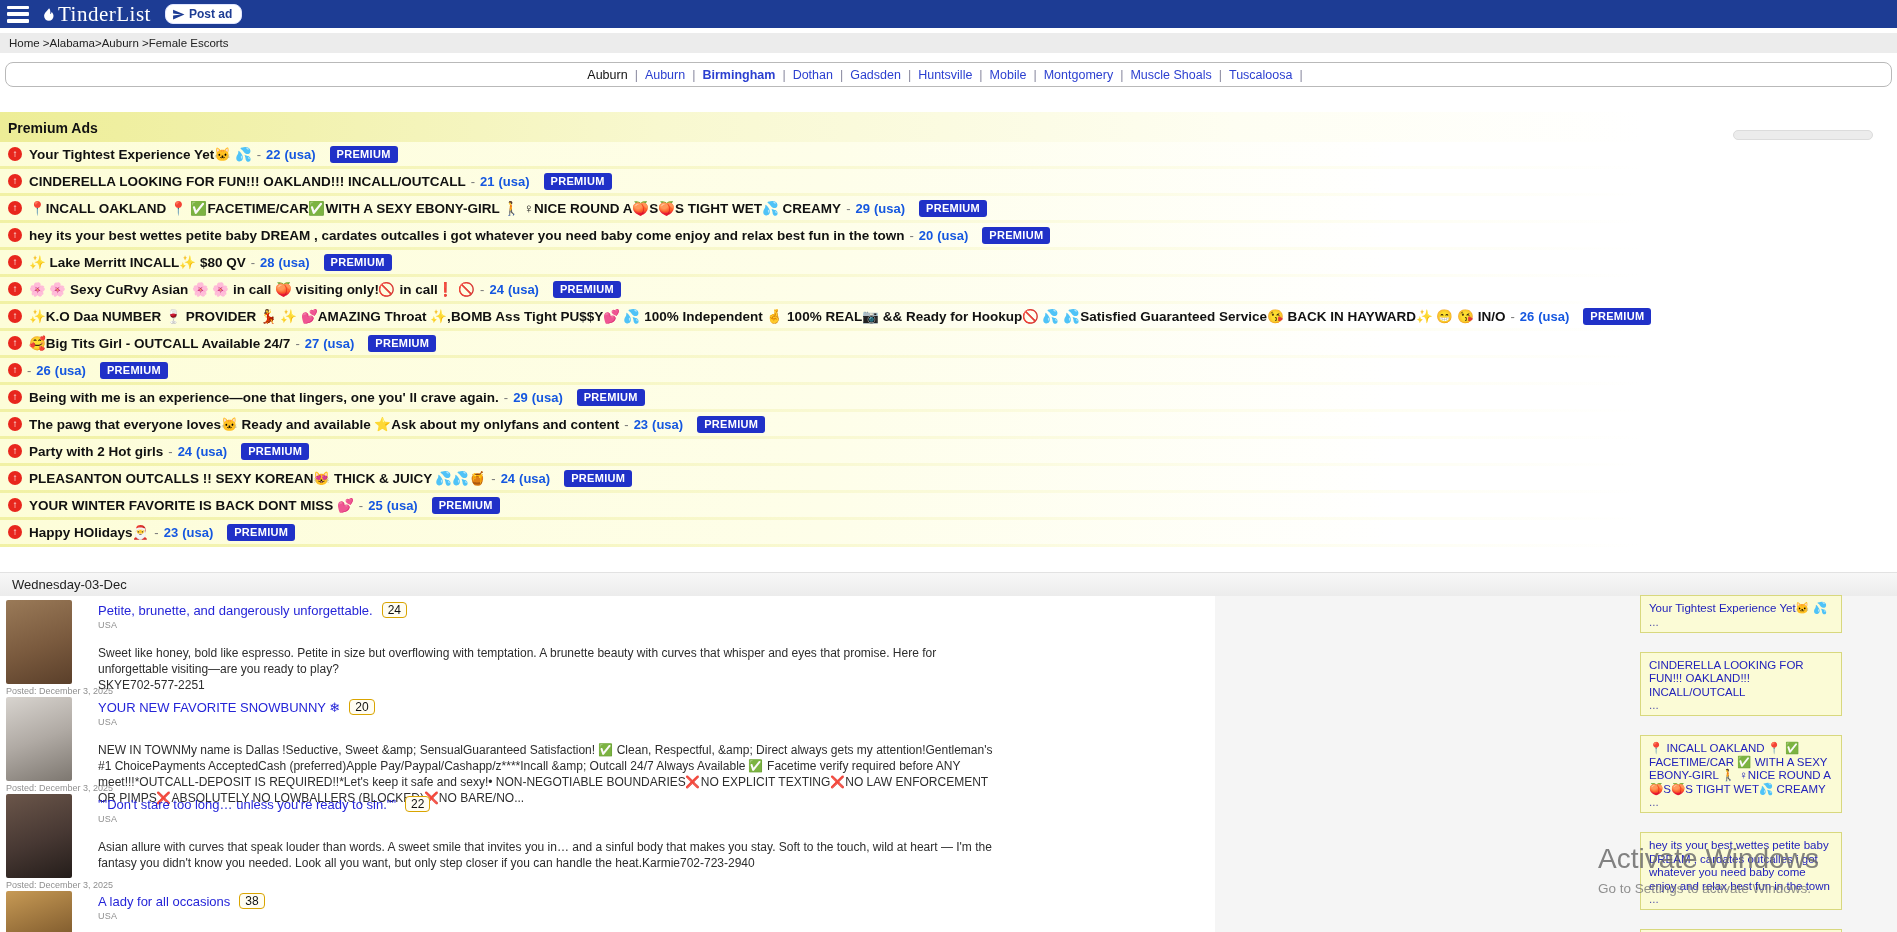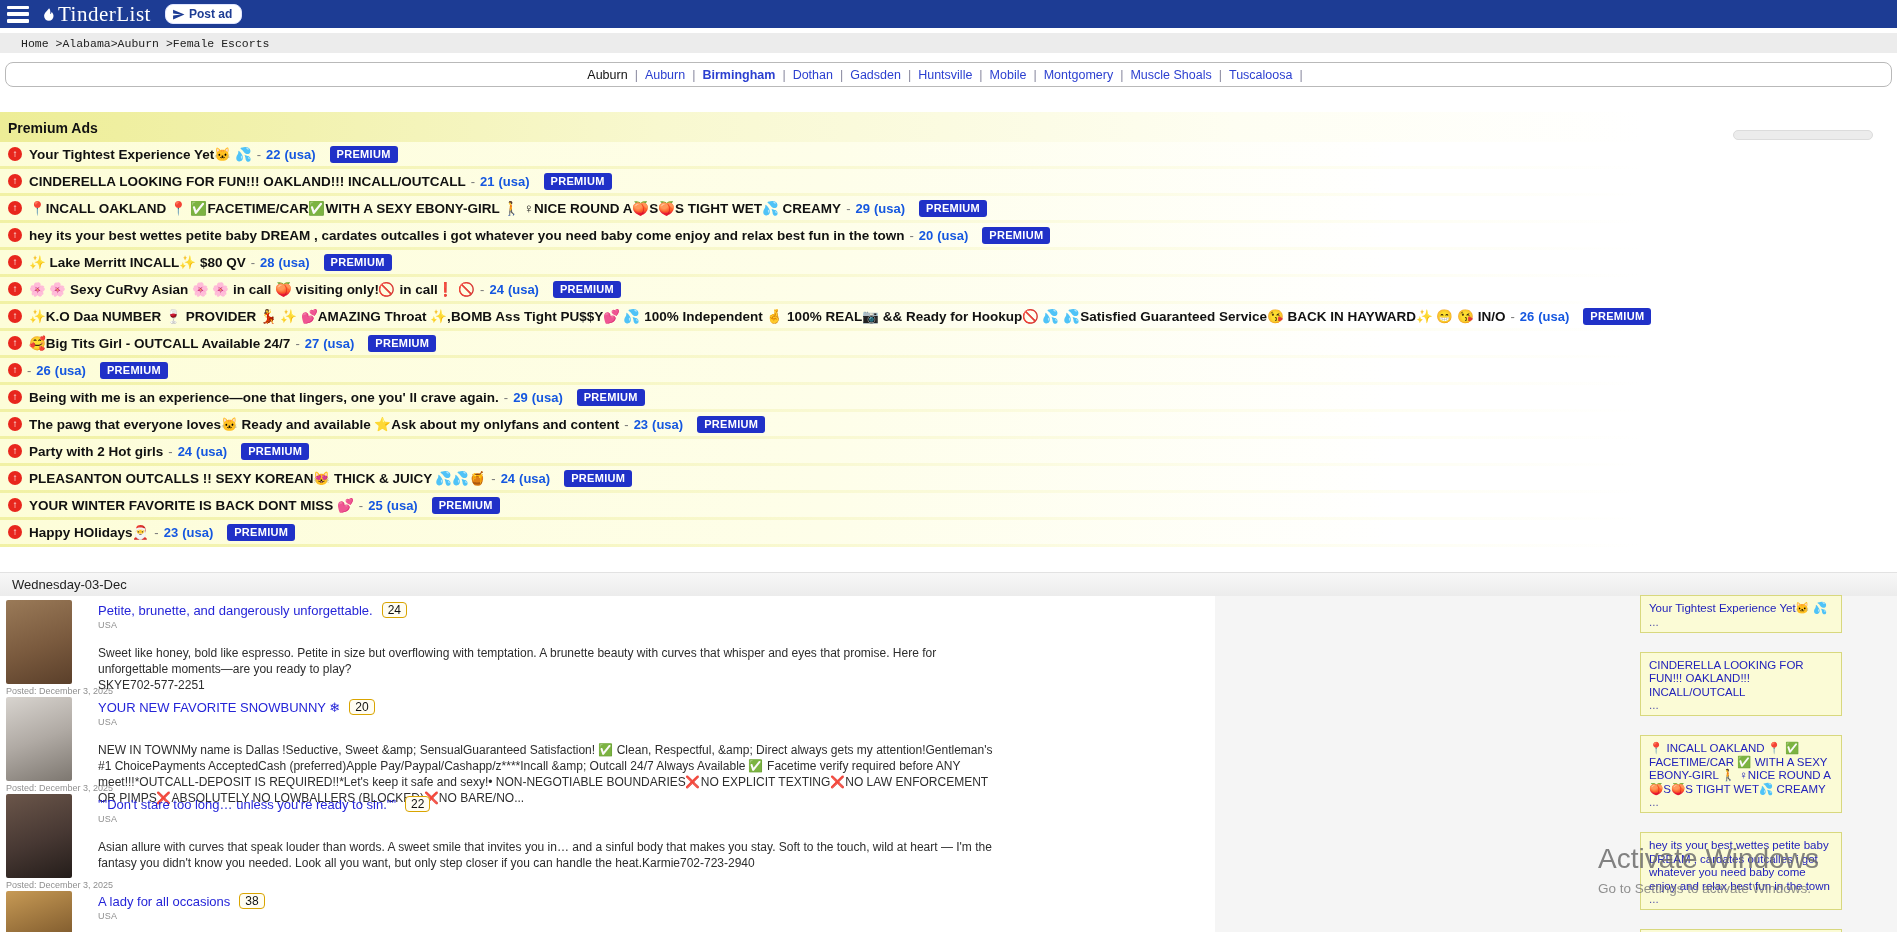--- a/index.html
+++ b/index.html
@@ -17,21 +17,21 @@
   .logo .flame { width:15px; height:17px; margin-right:2px; }
   .logo .logo-text { font-family:"Liberation Serif", serif; font-size:21px; letter-spacing:.5px; }
   .postad { margin-left:14px; background:#fff; border:1px solid #dfe5ff; border-radius:8px;
             height:20px; display:flex; align-items:center; padding:0 9px 0 6px; cursor:pointer; }
   .postad svg { width:13px; height:13px; margin-right:4px; }
   .postad span { color:#1d3c94; font-size:12px; font-weight:bold; }
 
   
   .crumbbar { position:absolute; left:0; top:33px; width:1897px; height:20px;
               background:#ececec; display:flex; align-items:center; }
-  .crumbbar span { margin-left:21px; font-size:11.5px; color:#222; cursor:pointer;font-family:Liberation Mono, monospace; }
+  .crumbbar span { margin-left:9px; font-size:11.5px; color:#222; cursor:pointer; }
 
   
   .searchbox { position:absolute; left:5px; top:62px; width:1887px; height:25px;
                border:1px solid #b9b9b9; border-radius:8px; background:#fff;
                display:flex; align-items:center; justify-content:center; }
   .cities { font-size:12.5px; display:flex; align-items:center; white-space:pre; }
   .cities .city { cursor:pointer; }
   .cities .sep { color:#8a8aa0; margin:0 7px; }
 
   
@@ -307,21 +307,21 @@
       <div class="thumb-col">
         <div class="thumb" style="background: linear-gradient(160deg, rgb(154, 122, 88) 0%, rgb(122, 90, 62) 55%, rgb(90, 63, 42) 100%);"></div>
         <div class="posted">Posted: December 3, 2025</div>
       </div>
       <div class="l-body">
         <div class="l-titlerow">
           <span class="l-title">Petite, brunette, and dangerously unforgettable.</span>
           <span class="l-age">24</span>
         </div>
         <div class="l-country">USA</div>
-        <div class="l-desc">Sweet like honey, bold like espresso. Petite in size but overflowing with temptation. A brunette beauty with curves that whisper and eyes that promise. Here for unforgettable moments—are you ready to play?</div>
+        <div class="l-desc">Sweet like honey, bold like espresso. Petite in size but overflowing with temptation. A brunette beauty with curves that whisper and eyes that promise. Here for unforgettable visiting—are you ready to play?</div>
         <div class="l-phone">SKYE702-577-2251</div>
       </div>
     </div>
 
     <div class="listing">
       <div class="thumb-col">
         <div class="thumb" style="background: linear-gradient(160deg, rgb(216, 212, 207) 0%, rgb(176, 170, 164) 50%, rgb(125, 119, 112) 100%);"></div>
         <div class="posted">Posted: December 3, 2025</div>
       </div>
       <div class="l-body">

